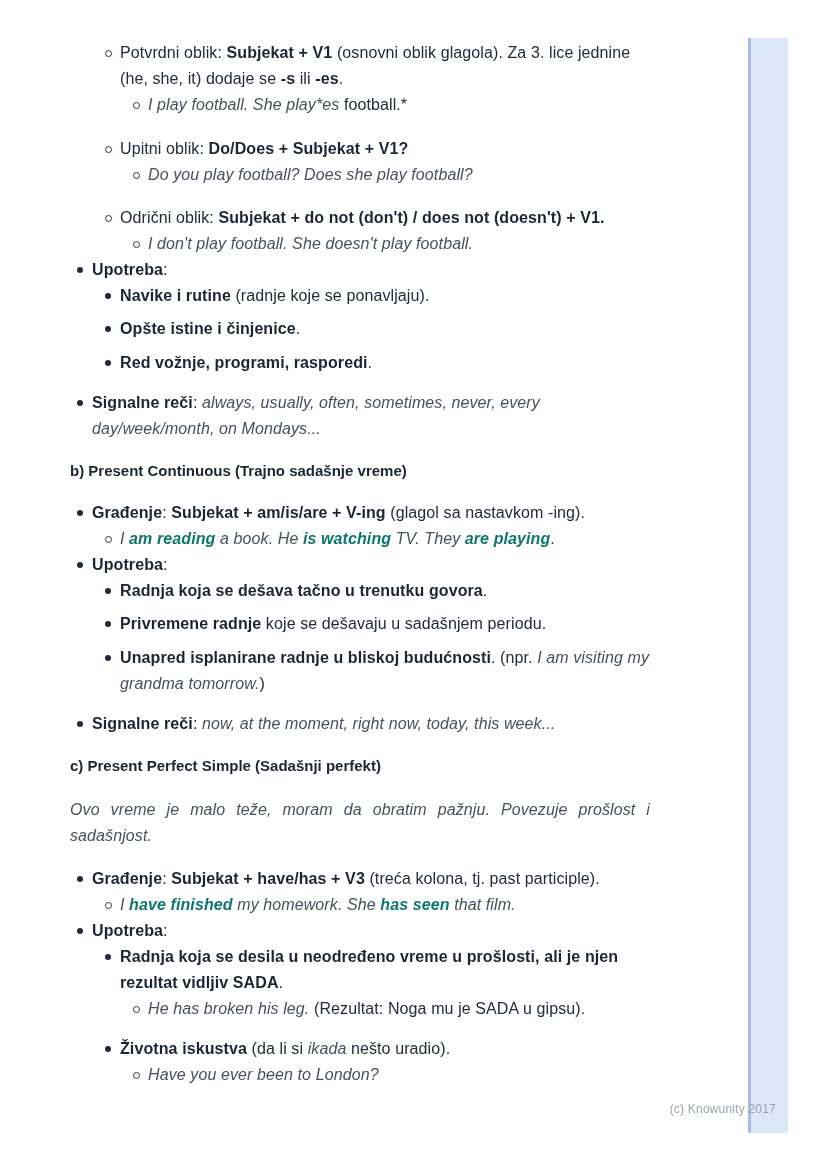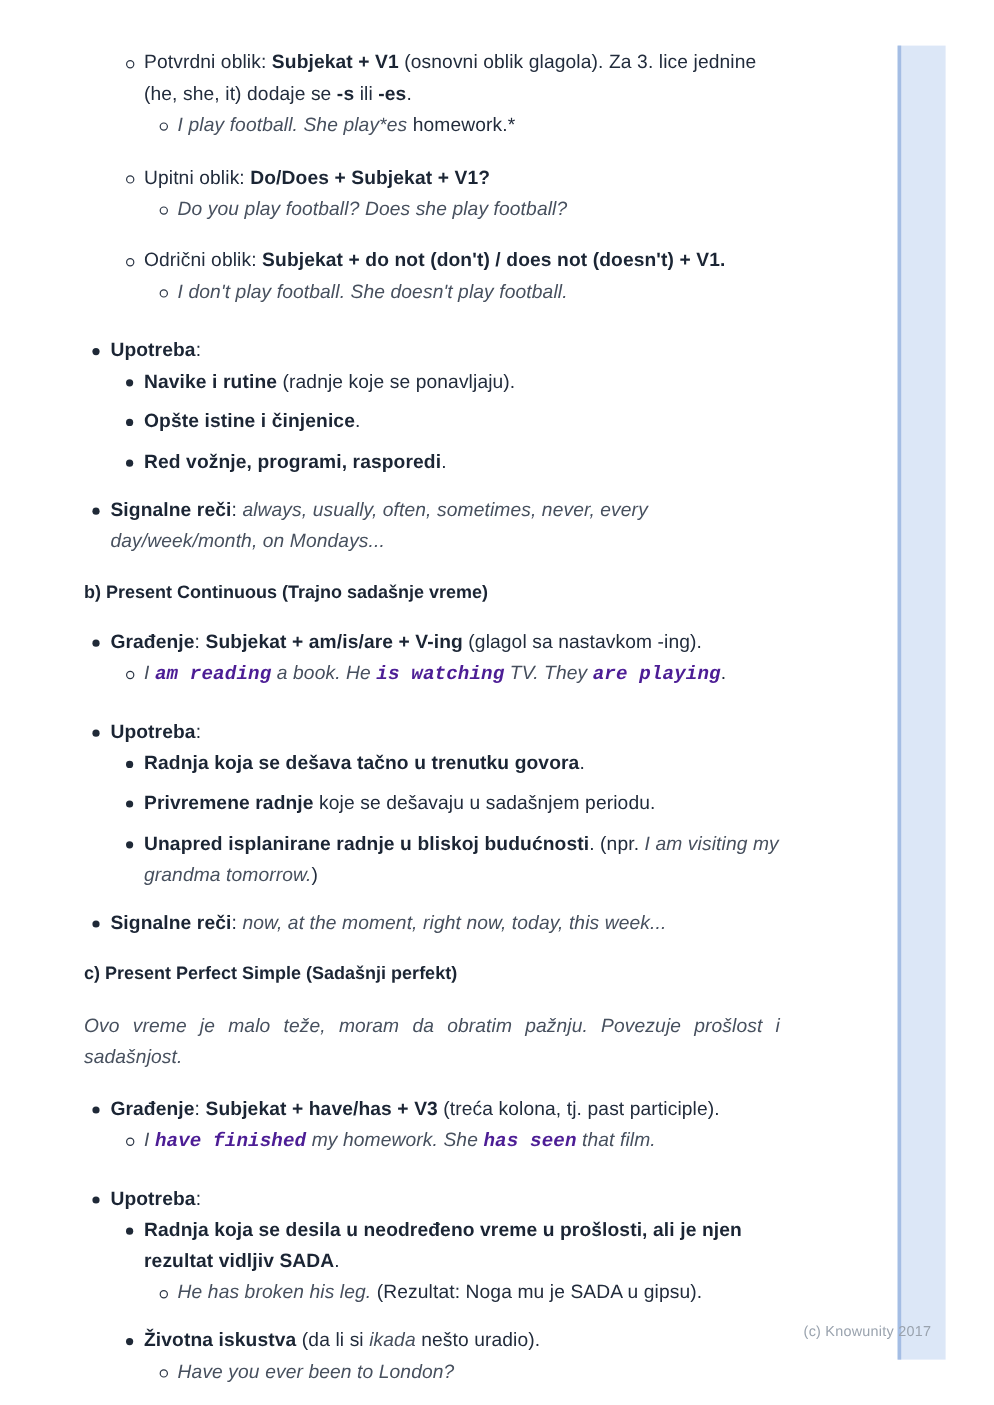--- a/index.html
+++ b/index.html
@@ -39,27 +39,27 @@
     padding-left:70px;padding-right:178px;
     font-weight:700;font-size:15px;line-height:26px;
     color:#1b2534;
   }
   .note{
     padding-left:70px;padding-right:178px;
     text-align:justify;
     font-size:16px;line-height:26px;
   }
   .m7{margin-top:7px;}  .m8{margin-top:8px;}
-  .m14{margin-top:14px;} .m15{margin-top:23px;}
+  .m14{margin-top:14px;} .m15{margin-top:0;}
   .m16{margin-top:16px;} .m17{margin-top:17px;}
   .m18{margin-top:18px;}
   .txt .n{color:#222c3c;}
   .txt .b{font-weight:700;color:#1b2534;}
   .txt .i{font-style:italic;color:#47505e;}
-  .txt .bi{font-weight:700;font-style:italic;color:#4c1d95;font-family:Liberation Mono, monospace;}
+  .txt .bi{font-weight:700;font-style:italic;color:#0f766e;}
   .watermark{
     position:absolute;
     top:1102px;right:52px;
     font-size:12px;color:#9aa3ae;
     z-index:3;letter-spacing:0.2px;
   }
 </style>
 </head>
 <body>
 
@@ -68,21 +68,21 @@
   <div class="edge-bar"></div>
 
   <div class="content">
 
     <div class="row lvl2">
       <span class="bullet circle"></span>
       <span class="txt"><span class="n">Potvrdni oblik: </span><span class="b">Subjekat + V1</span><span class="n"> (osnovni oblik glagola). Za 3. lice jednine (he, she, it) dodaje se </span><span class="b">-s</span><span class="n"> ili </span><span class="b">-es</span><span class="n">.</span></span>
     </div>
     <div class="row lvl3">
       <span class="bullet circle"></span>
-      <span class="txt"><span class="i">I play football. She play*es</span><span class="n"> homework.*</span></span>
+      <span class="txt"><span class="i">I play football. She play*es</span><span class="n"> football.*</span></span>
     </div>
 
     <div class="row lvl2 m18">
       <span class="bullet circle"></span>
       <span class="txt"><span class="n">Upitni oblik: </span><span class="b">Do/Does + Subjekat + V1?</span></span>
     </div>
     <div class="row lvl3">
       <span class="bullet circle"></span>
       <span class="txt"><span class="i">Do you play football? Does she play football?</span></span>
     </div>

